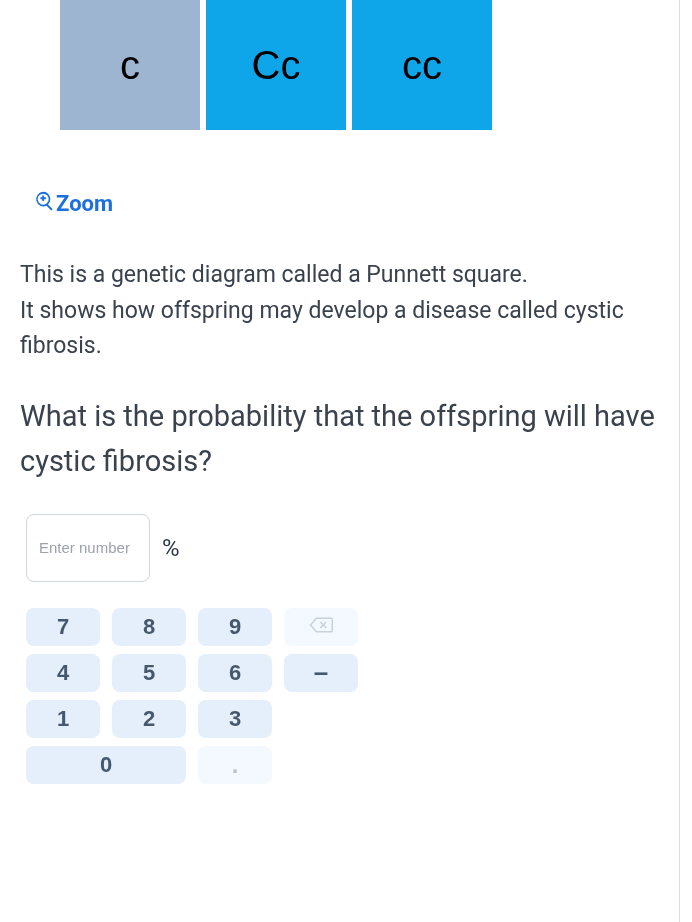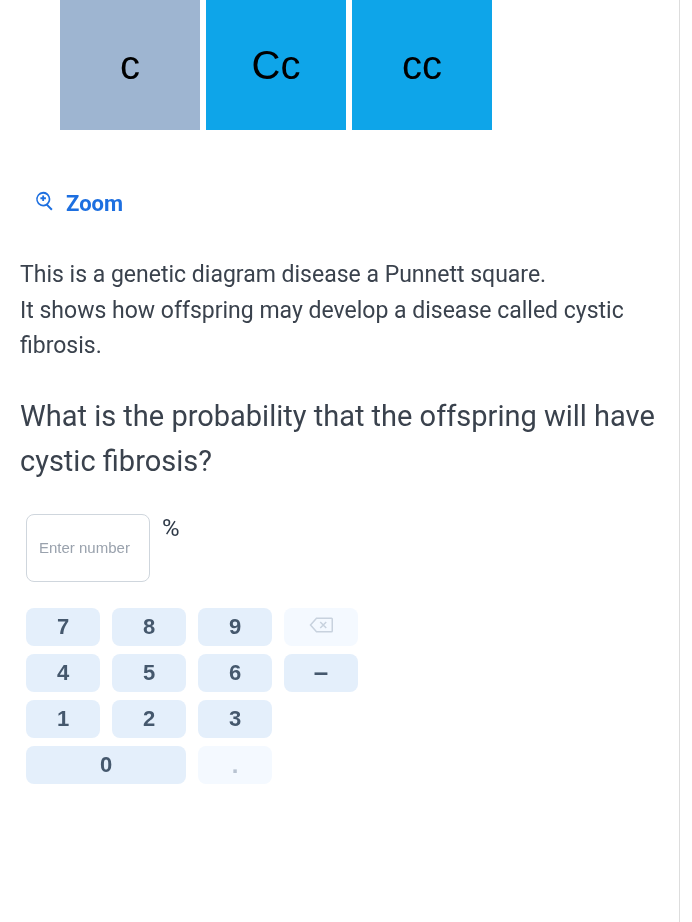--- a/index.html
+++ b/index.html
@@ -38,21 +38,20 @@
     font-family: sans-serif;
   }
   .cell.selected {
     background: #9eb5d1;
   }
 
   
   .zoom-link {
     display: flex;
     align-items: center;
-    gap: 10px;
     color: #1d6fe0;
     font-weight: 700;
     font-size: 22px;
     margin: 60px 0 40px 14px;
     cursor: pointer;
     width: fit-content;
   }
   .zoom-link svg { width: 22px; height: 22px; }
 
   
@@ -65,21 +64,21 @@
   .question {
     font-size: 29px;
     line-height: 1.55;
     color: #3a424d;
     margin: 0 0 30px 0;
   }
 
   
   .answer-row {
     display: flex;
-    align-items: flex-start;
+    align-items: center;
     gap: 12px;
     margin: 10px 0 26px 6px;
   }
   .answer-input {
     width: 124px;
     height: 68px;
     border: 1px solid #cfd6dd;
     border-radius: 8px;
     font-size: 15px;
     color: #9aa2ad;
@@ -146,21 +145,21 @@
   <div class="zoom-link">
     <span>
       <svg viewBox="0 0 24 24" fill="#1d6fe0">
           <path d="M10 2a8 8 0 015.29 13.71l5 5-1.58 1.58-5-5A8 8 0 1110 2zm0 2a6 6 0 100 12 6 6 0 000-12zm-1 2h2v2h2v2h-2v2H9v-2H7V8h2V6z"></path>
         </svg>
     </span>
     <span>Zoom</span>
   </div>
 
   <p class="passage">
-    <span>This is a genetic diagram disease a Punnett square.</span><br>
+    <span>This is a genetic diagram called a Punnett square.</span><br>
     <span>It shows how offspring may develop a disease called cystic fibrosis.</span><br>
   </p>
 
   <p class="question">What is the probability that the offspring will have cystic fibrosis?</p>
 
   <div class="answer-row">
     <input class="answer-input" type="text" placeholder="Enter number" style="">
     <span class="unit">%</span>
   </div>
 

